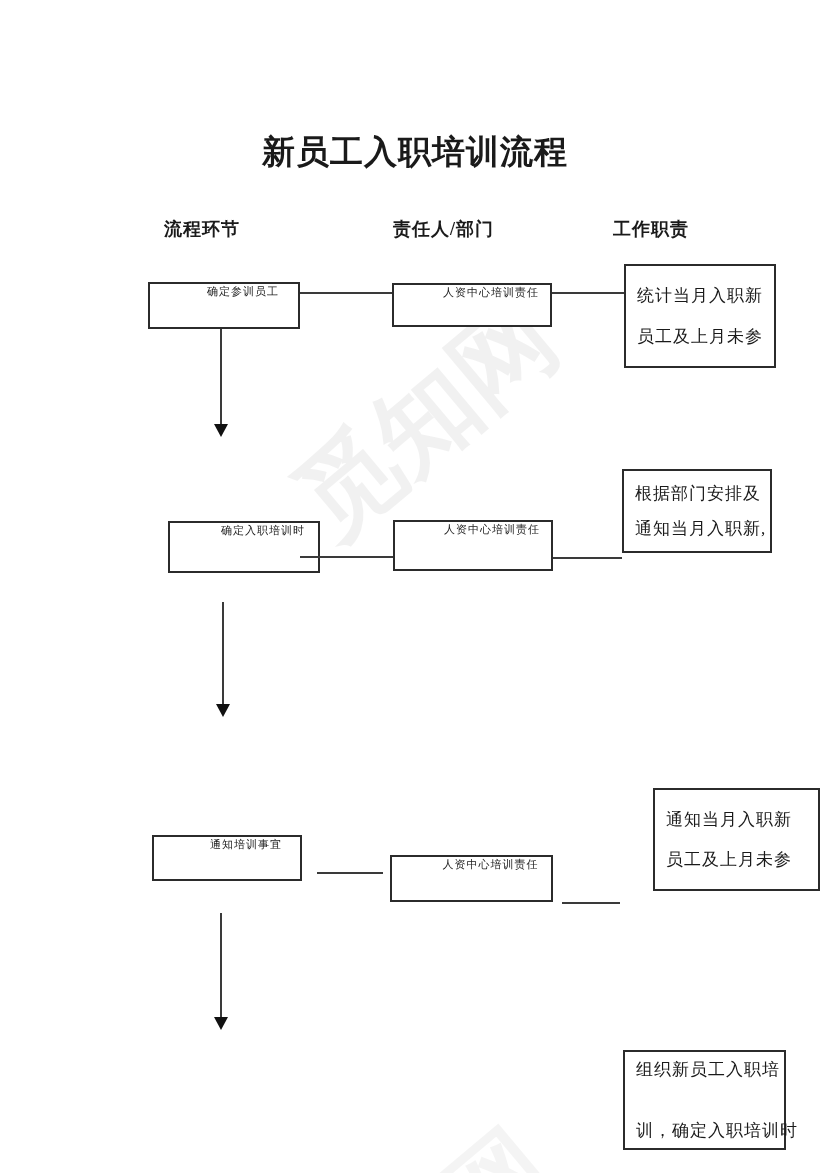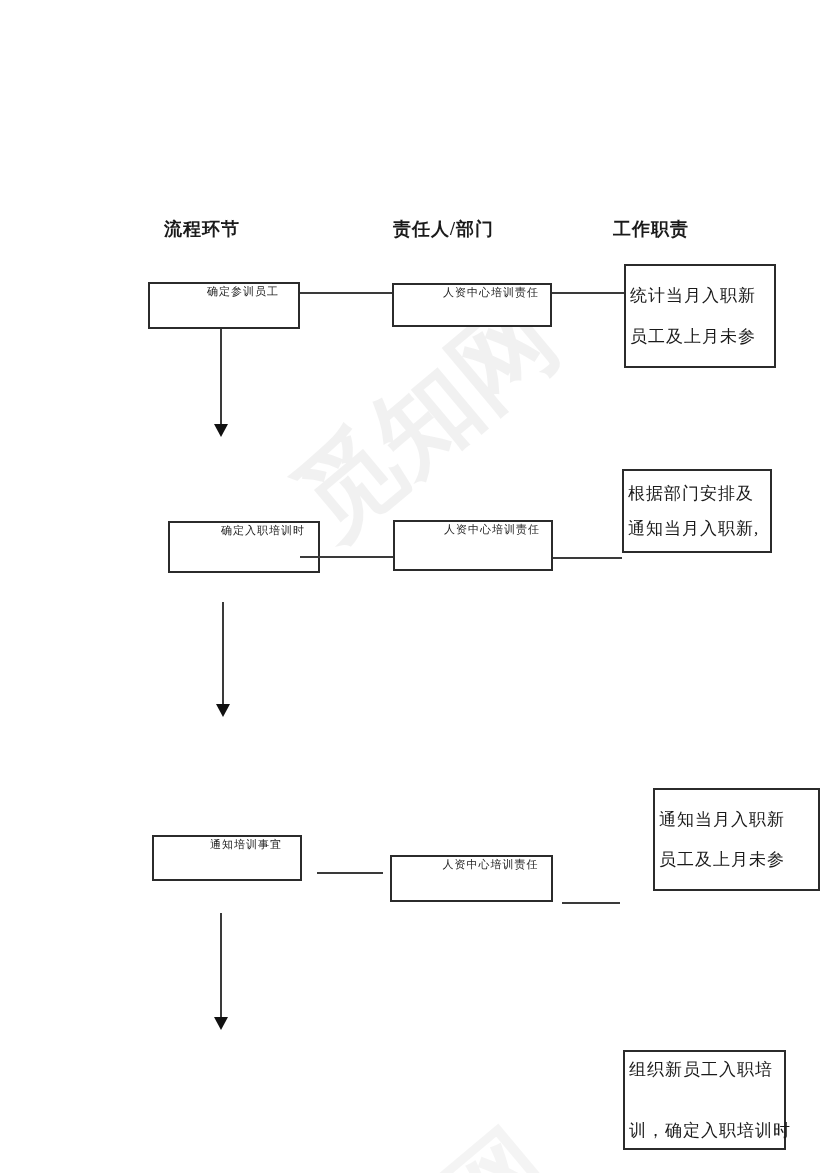--- a/index.html
+++ b/index.html
@@ -30,21 +30,21 @@
     box-sizing:border-box;
     display:flex;justify-content:center;
     font-size:11px;letter-spacing:1px;
     white-space:nowrap;
     padding-left:38px;
   }
   .duty-box{
     flex-direction:column;
     justify-content:space-evenly;
     align-items:flex-start;
-    padding-left:4px;padding-right:4px;
+    padding-left:11px;padding-right:4px;
     font-size:17px;
   }
   .hline{
     position:absolute;height:2px;background:#3a3a3a;
   }
   .vline{
     position:absolute;width:2px;background:#3a3a3a;
   }
   .arrowhead{
     position:absolute;width:0;height:0;
@@ -68,20 +68,21 @@
 </head>
 <body>
 
 <div id="page">
 
   <div class="watermark" style="left:217px;top:355px;">觅知网</div>
   <div class="watermark" style="left:210px;top:1184px;color:rgba(0,0,0,0.045);">觅知网</div>
 
   <div class="layer">
 
+    <div class="title">新员工入职培训流程</div>
 
     <div class="col-header" style="left:164px;top:217px;">流程环节</div>
     <div class="col-header" style="left:393px;top:217px;">责任人/部门</div>
     <div class="col-header" style="left:613px;top:217px;">工作职责</div>
 
     <div class="box" style="left:148px;top:282px;width:152px;height:47px;">
       <span>确定参训员工</span>
     </div>
     <div class="hline" style="left:300px;top:292px;width:92px;"></div>
     <div class="box" style="left:392px;top:283px;width:160px;height:44px;">

